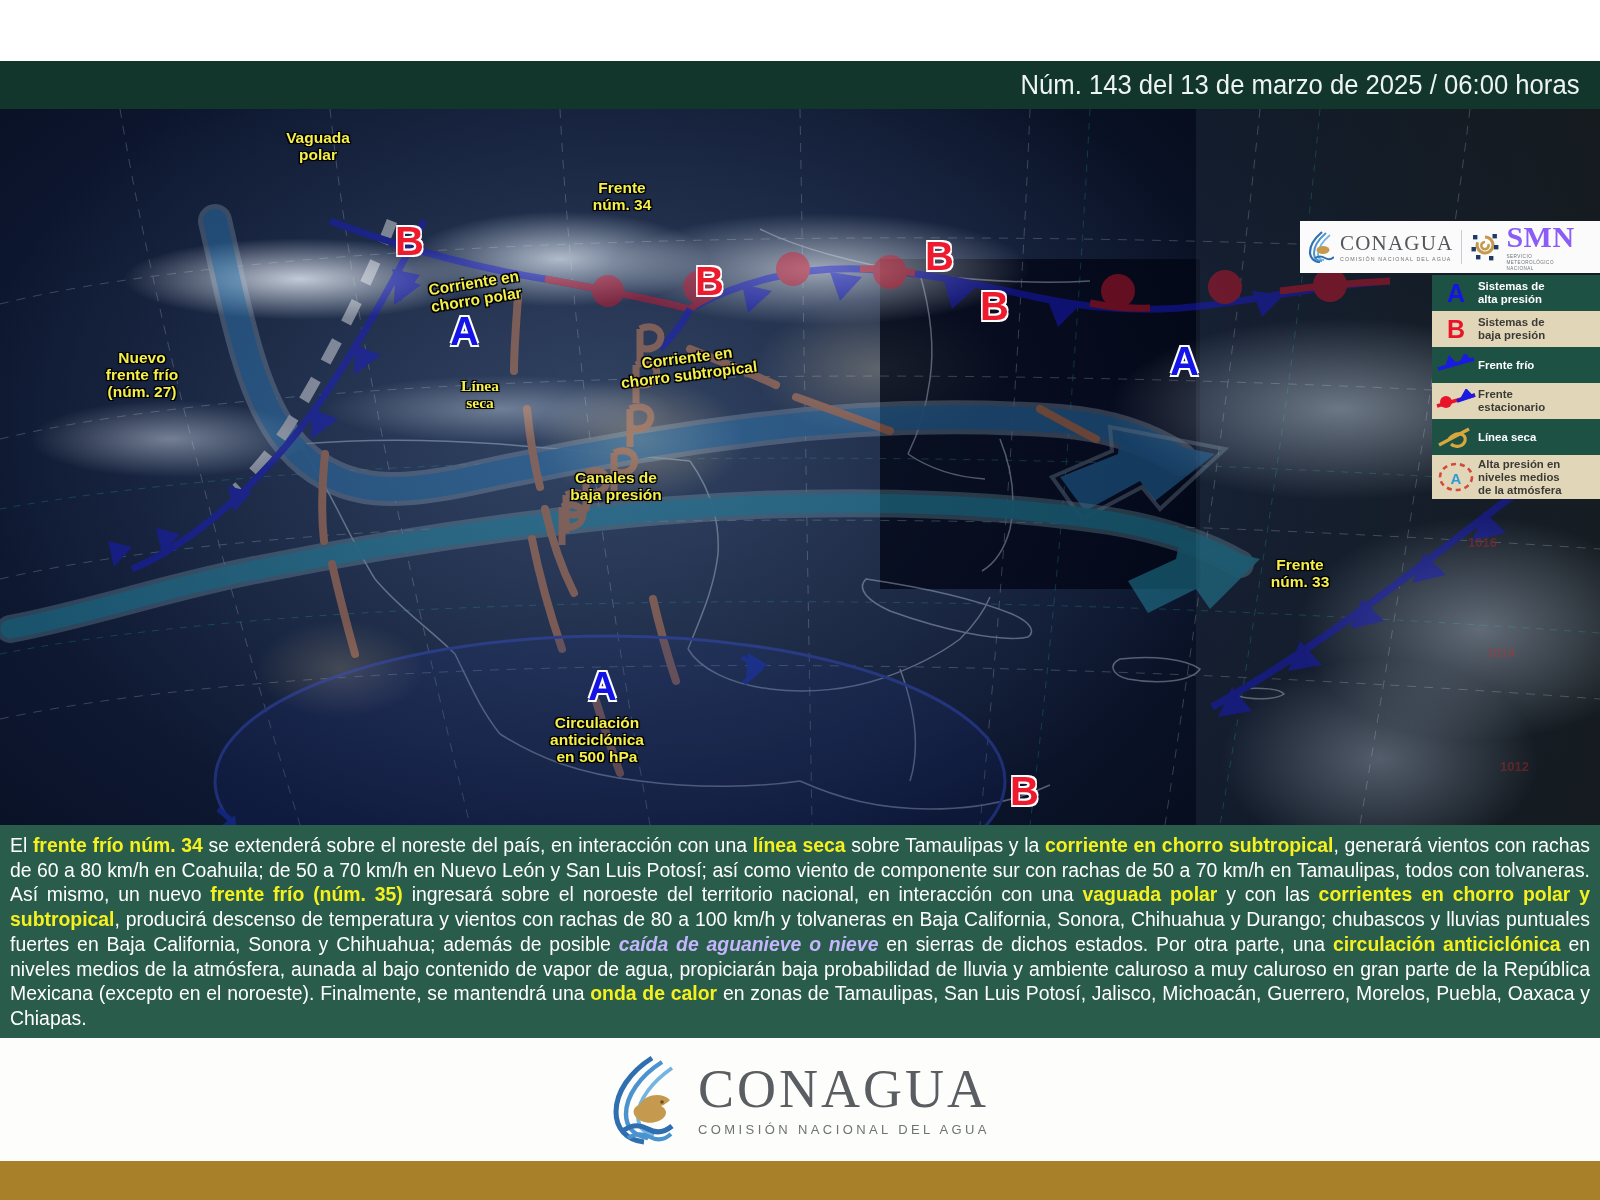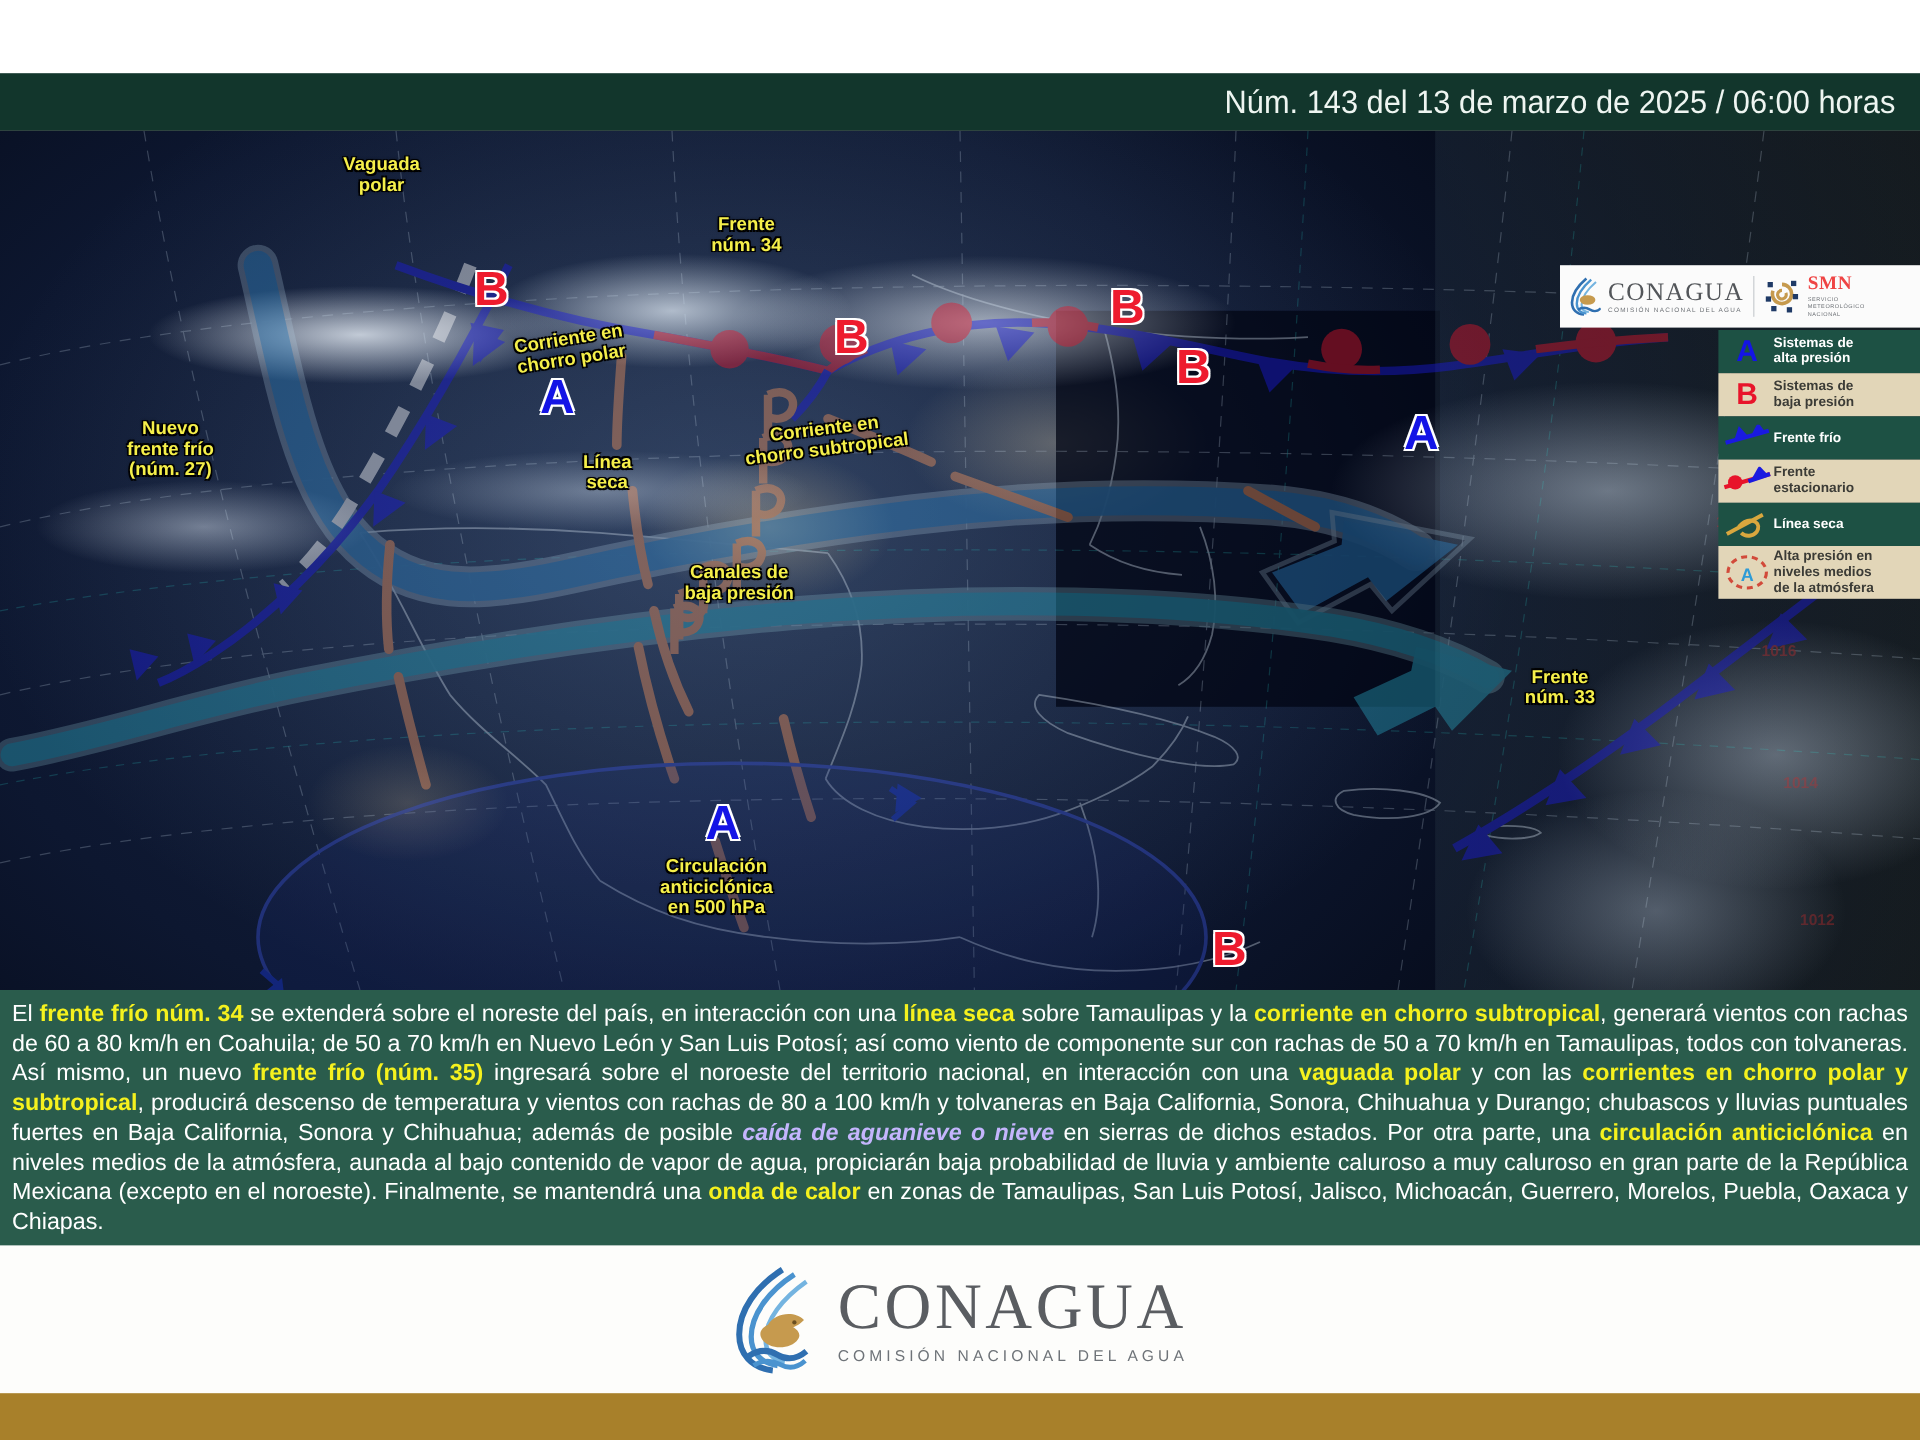--- a/index.html
+++ b/index.html
@@ -86,21 +86,21 @@
   }
   
   .logos {
     position:absolute; left:1300px; top:112px; width:300px; height:52px;
     background:#fbfbfb; display:flex; align-items:center; gap:8px; padding:0 8px;
   }
   .logo-conagua { display:flex; align-items:center; gap:6px; }
   .logo-txt-big { color:#53565a; font-family:"Liberation Serif", serif; font-size:21px; letter-spacing:1.2px; line-height:1; }
   .logo-txt-sm { color:#6d7176; font-size:5.3px; letter-spacing:1.1px; margin-top:2px; }
   .logo-div { width:1px; height:34px; background:#c9ccd0; }
-  .logo-smn-txt { color:#ef4444; font-family:"Liberation Serif", serif; font-size:16px; font-weight:bold; letter-spacing:.5px; line-height:1; }
+  .logo-smn-txt { color:#8b5cf6; font-family:"Liberation Serif", serif; font-size:30px; font-weight:bold; letter-spacing:.5px; line-height:1;text-align:right; }
   .logo-smn-sm { color:#6d7176; font-size:4.6px; letter-spacing:.5px; line-height:1.35; margin-top:2px; }
 
   
   .legend {
     position:absolute; left:1432px; top:166px; width:168px;
     display:flex; flex-direction:column;
     font-size:11.4px; line-height:1.12; z-index:40;
   }
   .lg-row { display:flex; align-items:center; min-height:36px; padding:3px 4px 3px 2px; }
   .lg-row.dark { background:#1d5144; color:#ffffff; }
@@ -350,21 +350,21 @@
 polar</div>
     <div class="mlbl" style="left:68px;  top:240px; width:148px;">Nuevo
 frente frío
 (núm. 27)</div>
     <div class="mlbl" style="left:400px; top:165px; width:150px; transform:rotate(-9deg);">Corriente en
 chorro polar</div>
     <div class="mlbl" style="left:562px; top:70px;  width:120px;">Frente
 núm. 34</div>
     <div class="mlbl" style="left:598px; top:240px; width:180px; transform:rotate(-7deg);">Corriente en
 chorro subtropical</div>
-    <div class="mlbl" style="left:460px; top:268px; width:92px;">Línea
+    <div class="mlbl" style="left:434px; top:268px; width:92px;font-family:Liberation Serif, serif;">Línea
 seca</div>
     <div class="mlbl" style="left:536px; top:360px; width:160px;">Canales de
 baja presión</div>
     <div class="mlbl" style="left:512px; top:605px; width:170px;">Circulación
 anticiclónica
 en 500 hPa</div>
     <div class="mlbl" style="left:1245px;top:447px; width:110px;">Frente
 núm. 33</div>
 
     <div class="glyph B" style="left:395px;  top:110px;">B</div>

